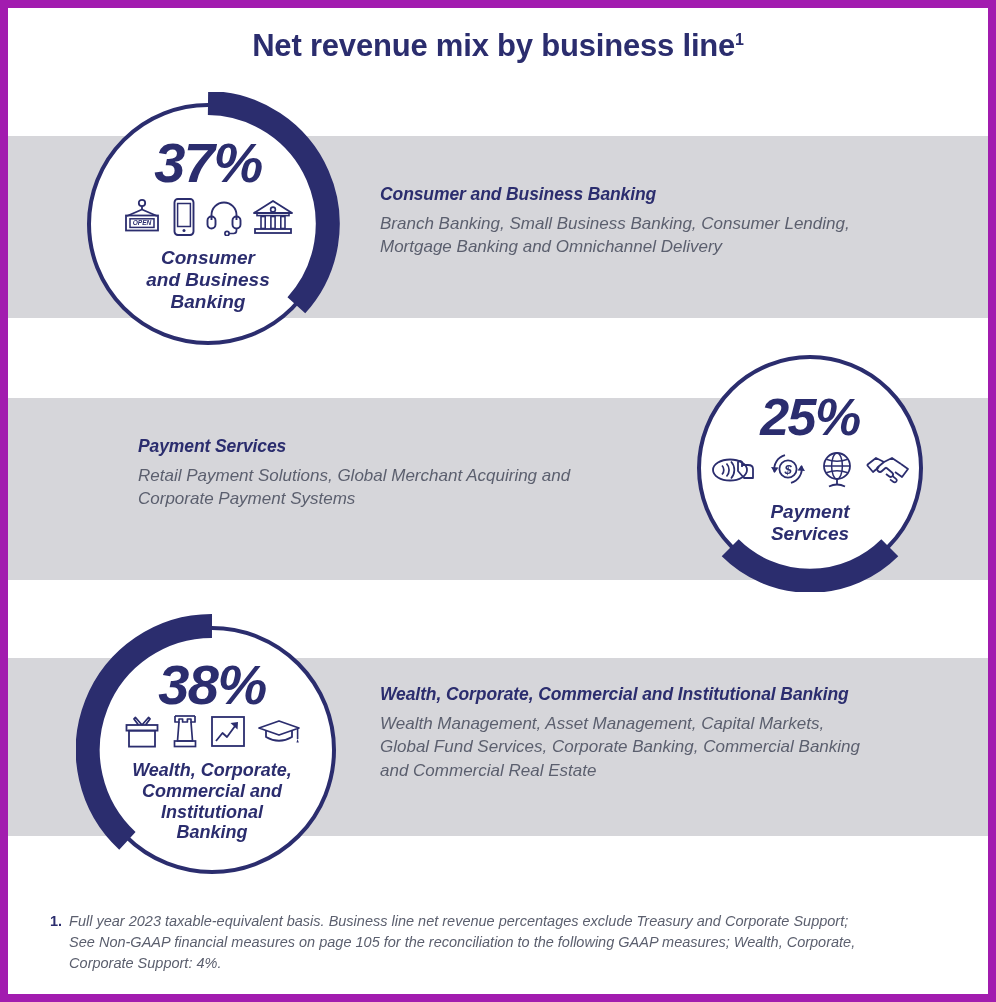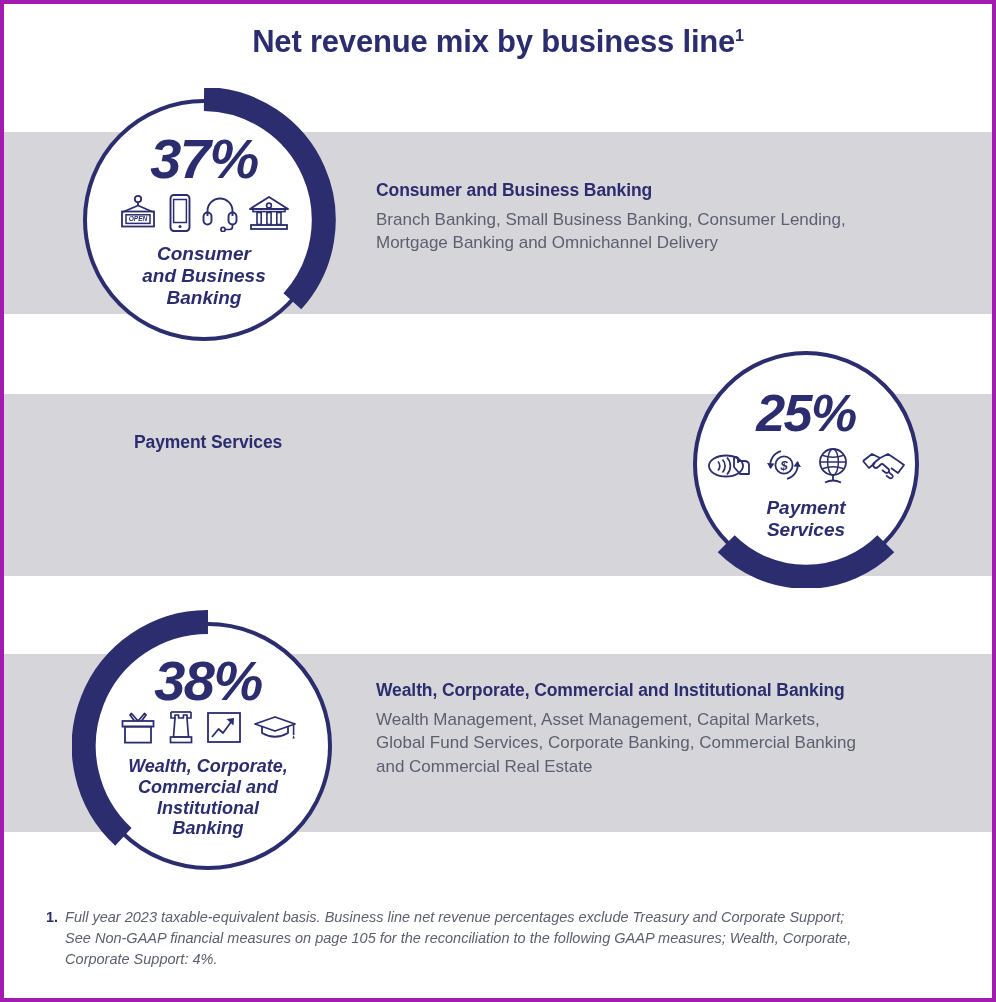--- a/index.html
+++ b/index.html
@@ -9,21 +9,21 @@
   }
   body {
     font-family: "Liberation Sans", sans-serif;
   }
   #page {
     position: relative;
     width: 996px;
     height: 1002px;
     background: #ffffff;
     box-sizing: border-box;
-    border: 4px solid #a21caf;
+    border: 8px solid #a21caf;
     overflow: hidden;
   }
   
   .band {
     position: absolute;
     left: 0;
     right: 0;
     background: #d6d6da;
     z-index: 0;
   }
@@ -104,20 +104,21 @@
   
   #donut-wcci { left: 68px; top: 606px; width: 272px; height: 272px; }
   #donut-wcci .pct { font-size: 56px; }
   #donut-wcci .icon-row { margin-bottom: 9px; }
   #donut-wcci .donut-label { font-size: 18px; }
 
   
   .desc {
     position: absolute;
     z-index: 3;
+    font-style: italic;
   }
   .desc-title {
     color: #2b2d6e;
     font-size: 17.5px;
     font-weight: bold;
     margin-bottom: 7px;
     letter-spacing: -0.1px;
   }
   .desc-body {
     color: #5b5f6e;
@@ -277,20 +278,24 @@
       </div>
       <div class="donut-label">
         <div>Payment</div>
         <div>Services</div>
       </div>
     </div>
   </div>
 
   <div class="desc" id="desc-ps">
     <div class="desc-title">Payment Services</div>
+    <div class="desc-body">
+      <div>Retail Payment Solutions, Global Merchant Acquiring and</div>
+      <div>Corporate Payment Systems</div>
+    </div>
   </div>
 
   <div class="donut" id="donut-wcci">
     <svg width="272" height="272" viewBox="0 0 272 272">
       <circle cx="136" cy="136" r="122" fill="#ffffff" stroke="#2b2d6e" stroke-width="4"></circle>
 
       <path d="M 136 12 A 124 124 0 0 0 51.4 226.9" fill="none" stroke="#2b2d6e" stroke-width="24"></path>
     </svg>
     <div class="donut-inner">
       <div class="pct">38%</div>

